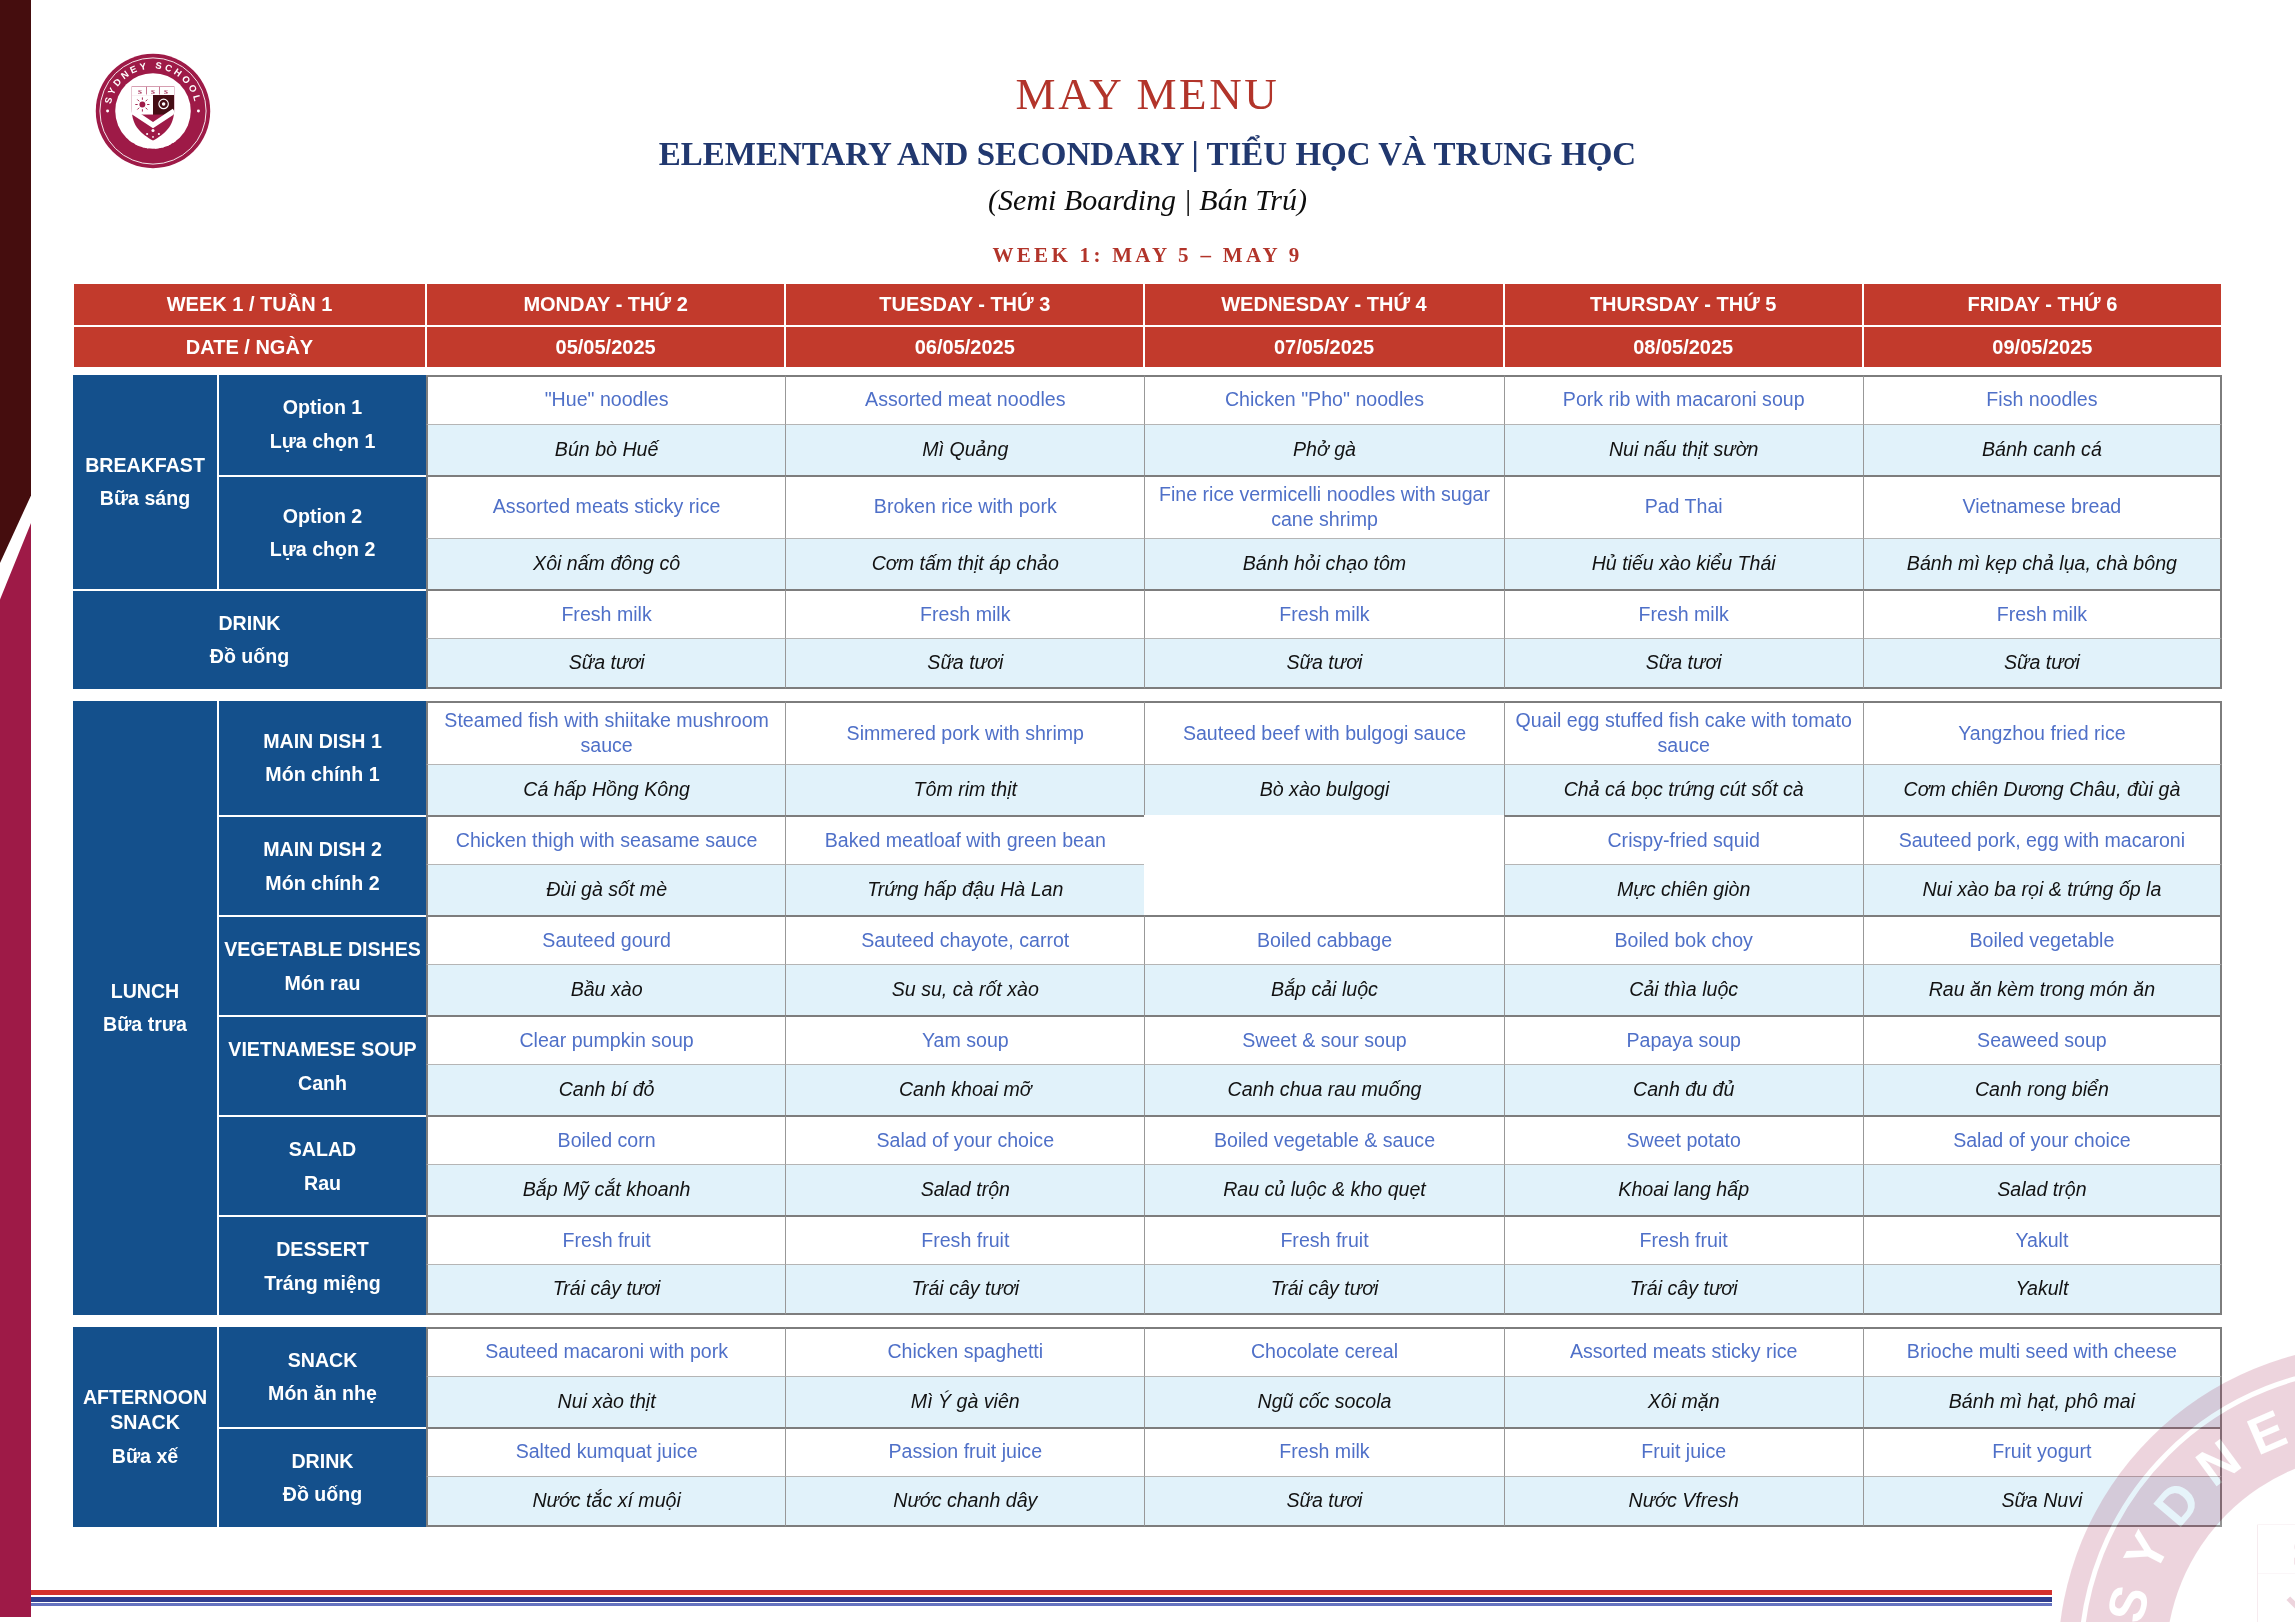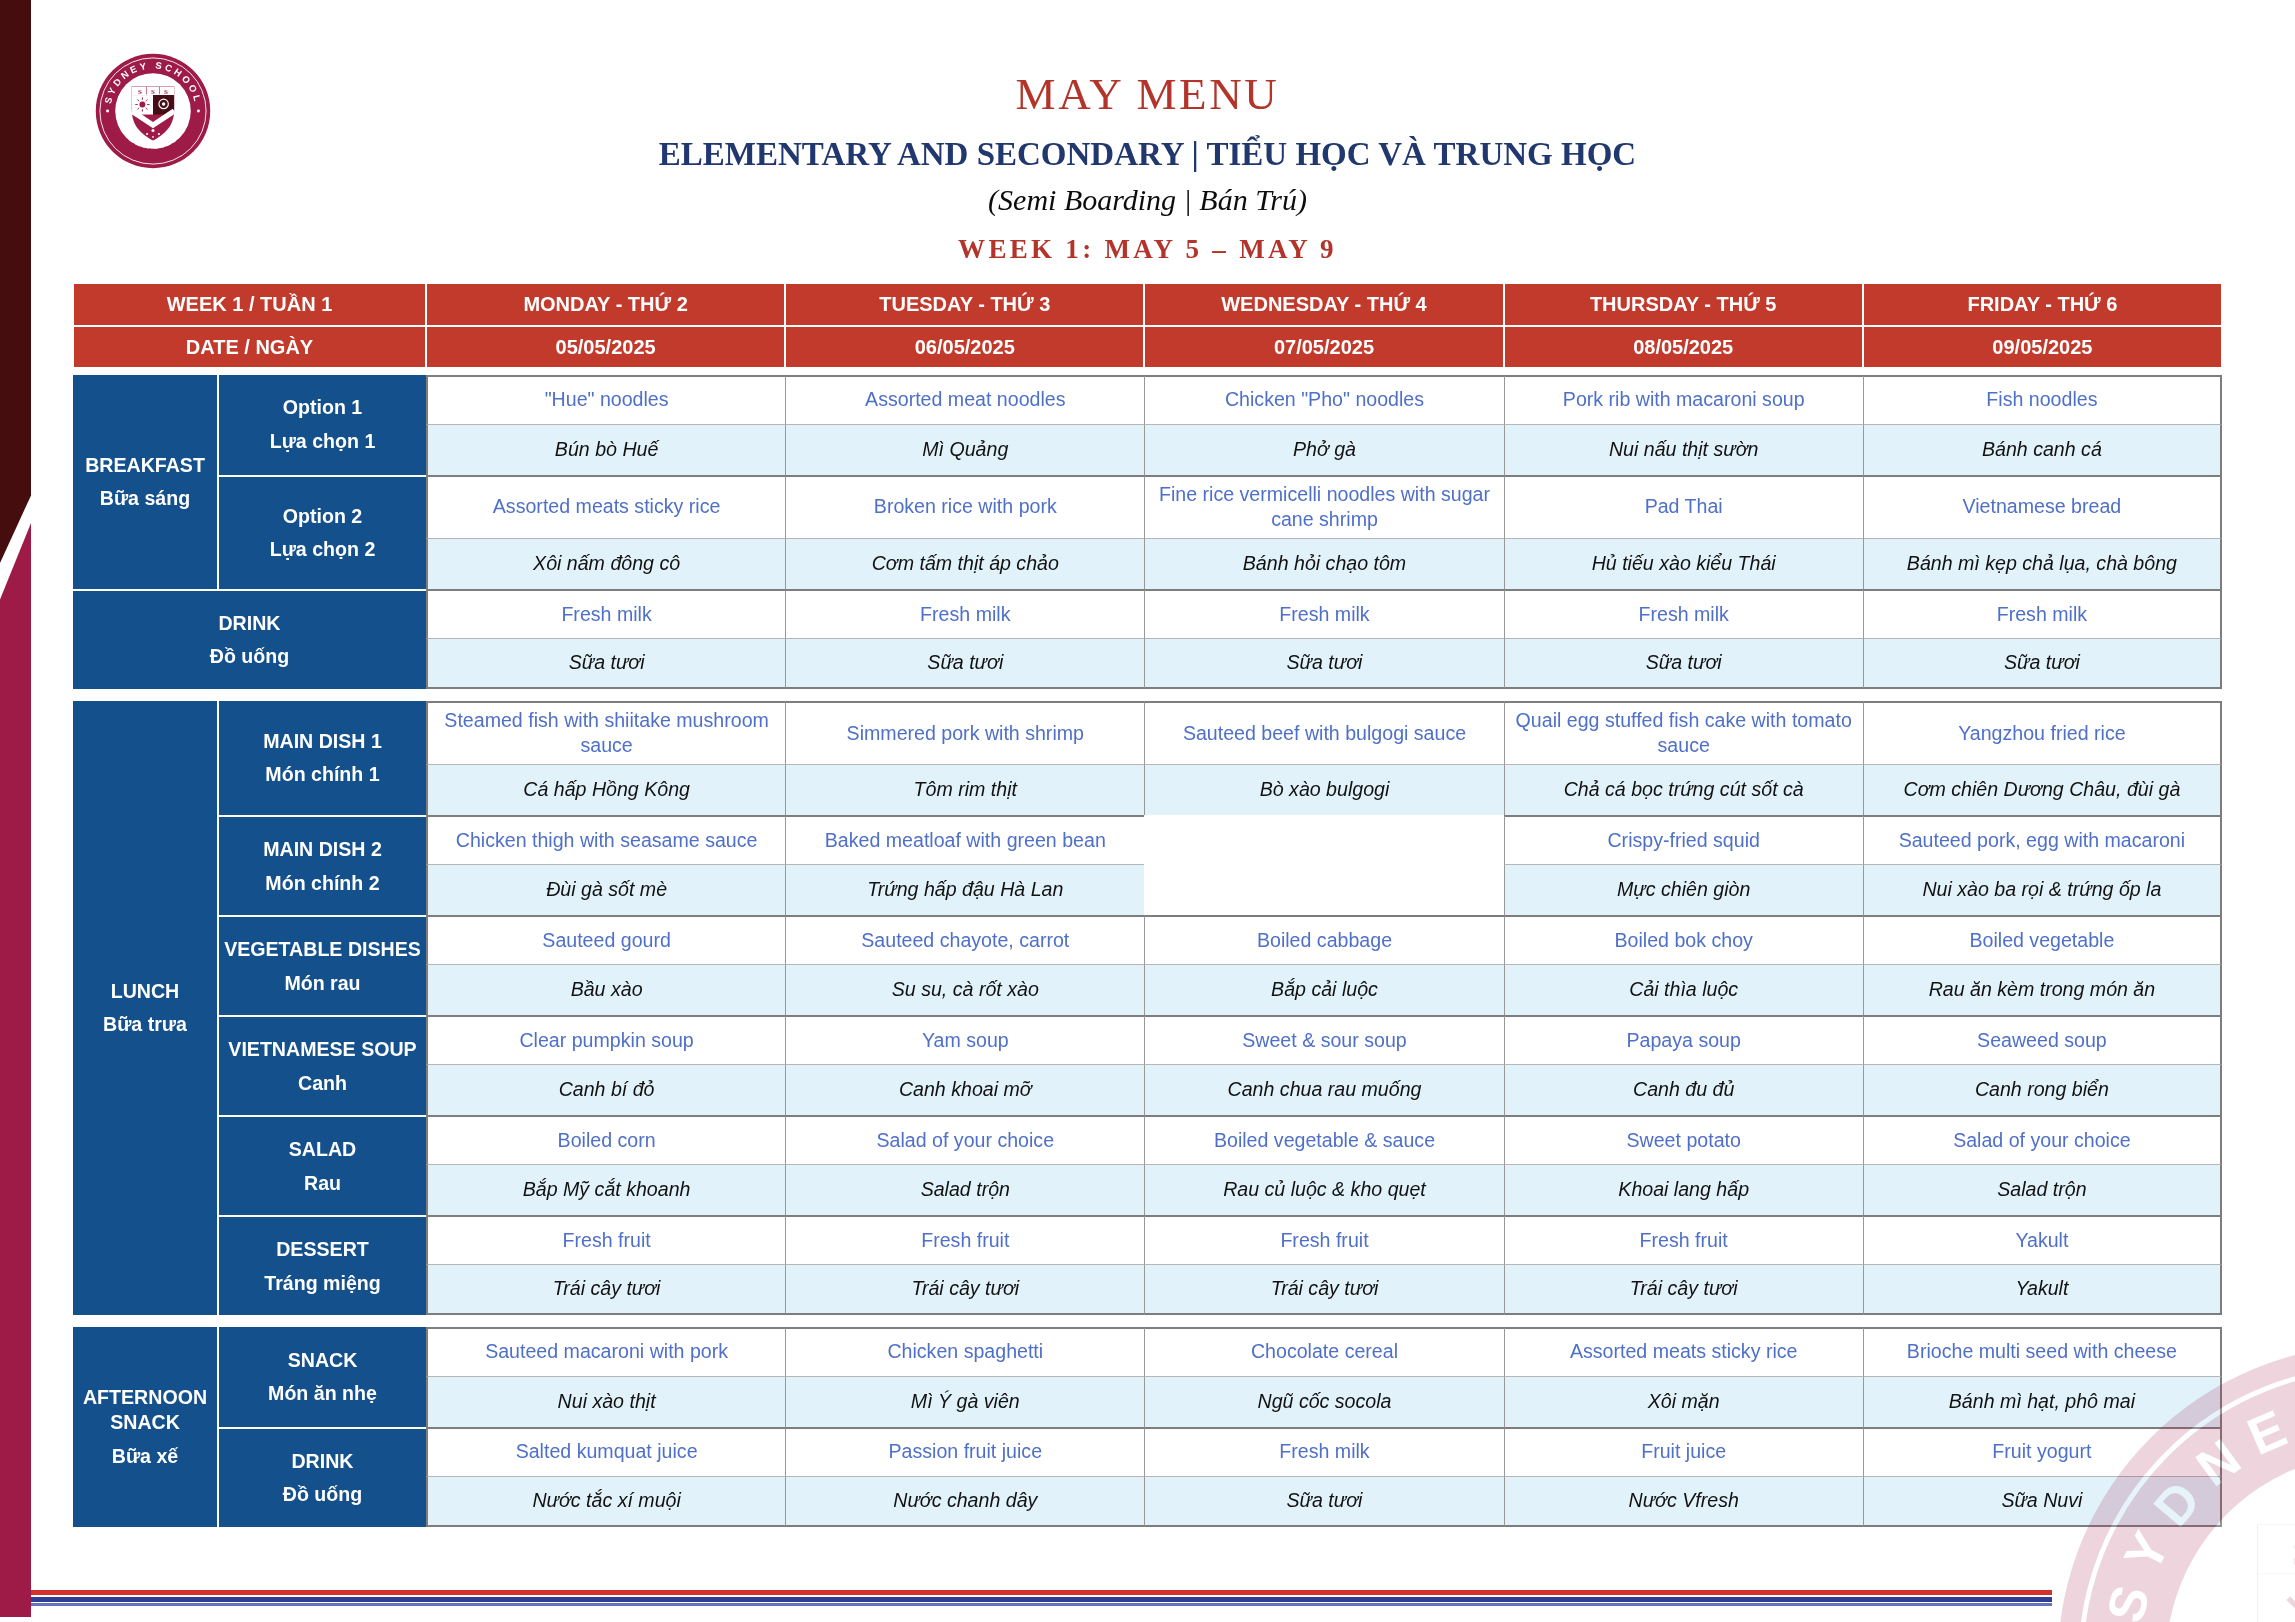--- a/index.html
+++ b/index.html
@@ -5,21 +5,21 @@
   html,body{margin:0;padding:0;}
   body{
     width:2295px;height:1623px;position:relative;overflow:hidden;background:#ffffff;
     font-family:"Liberation Sans",sans-serif;
   }
   
   .title-wrap{position:absolute;left:0;top:68px;width:2295px;text-align:center;}
   .title{font-family:"Liberation Serif",serif;font-size:45px;letter-spacing:2.6px;color:#b2342a;}
   .subtitle{margin-top:15.7px;font-family:"Liberation Serif",serif;font-weight:bold;font-size:33px;color:#21386f;}
   .subtitle2{margin-top:10.5px;font-family:"Liberation Serif",serif;font-style:italic;font-size:30px;color:#0d0d0d;}
-  .weekline{margin-top:17px;font-family:"Liberation Serif",serif;font-size:27px;letter-spacing:3.3px;color:#b2342a;font-weight:bold;}
+  .weekline{margin-top:26px;font-family:"Liberation Serif",serif;font-size:21px;letter-spacing:3.3px;color:#b2342a;font-weight:bold;}
   .logo{position:absolute;left:94px;top:52px;width:118px;height:118px;}
   
   .menu{position:absolute;left:73px;top:283px;width:2149px;}
   .grid{display:grid;grid-template-columns:144px 209px repeat(5,1fr);}
   .hgrid{grid-template-rows:43px 42px;}
   .hcell{background:#c23a2c;color:#fff;font-weight:bold;font-size:20px;
          display:flex;align-items:center;justify-content:center;text-align:center;
          border:1.3px solid #fff;}
   .sgrid{grid-auto-rows:minmax(50px,auto);margin-top:11.8px;}
   .sgrid.first{margin-top:6.5px;}

